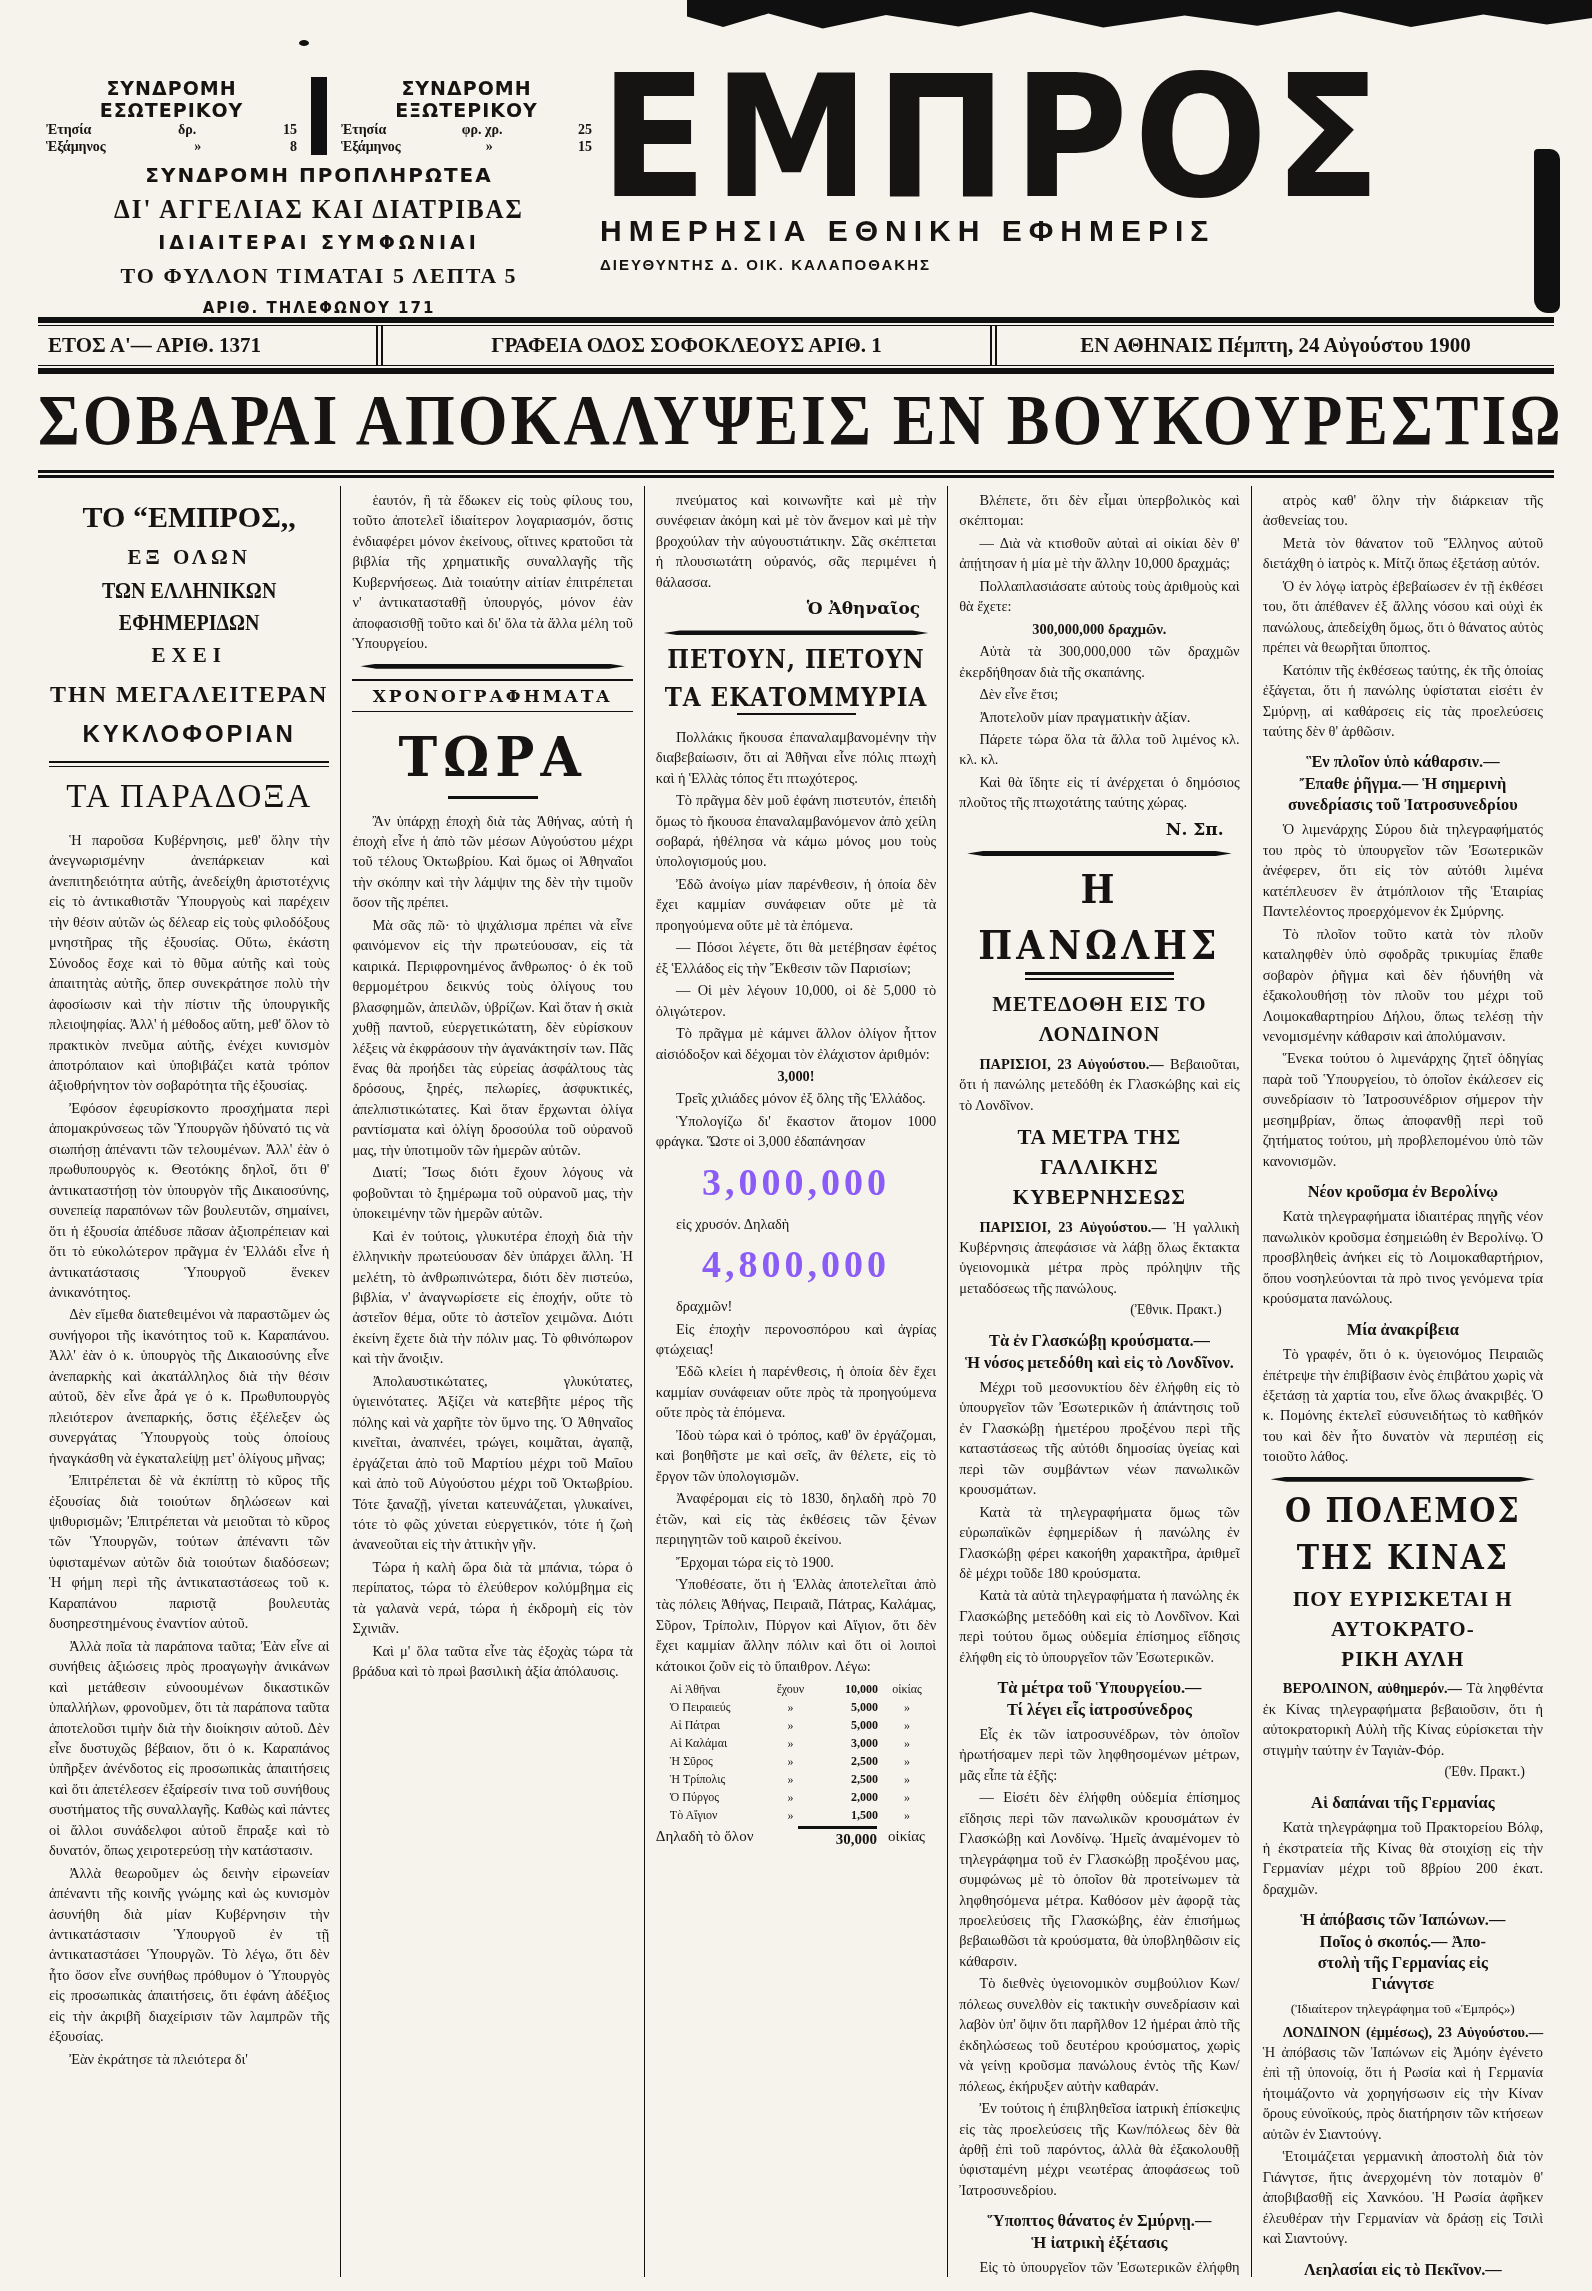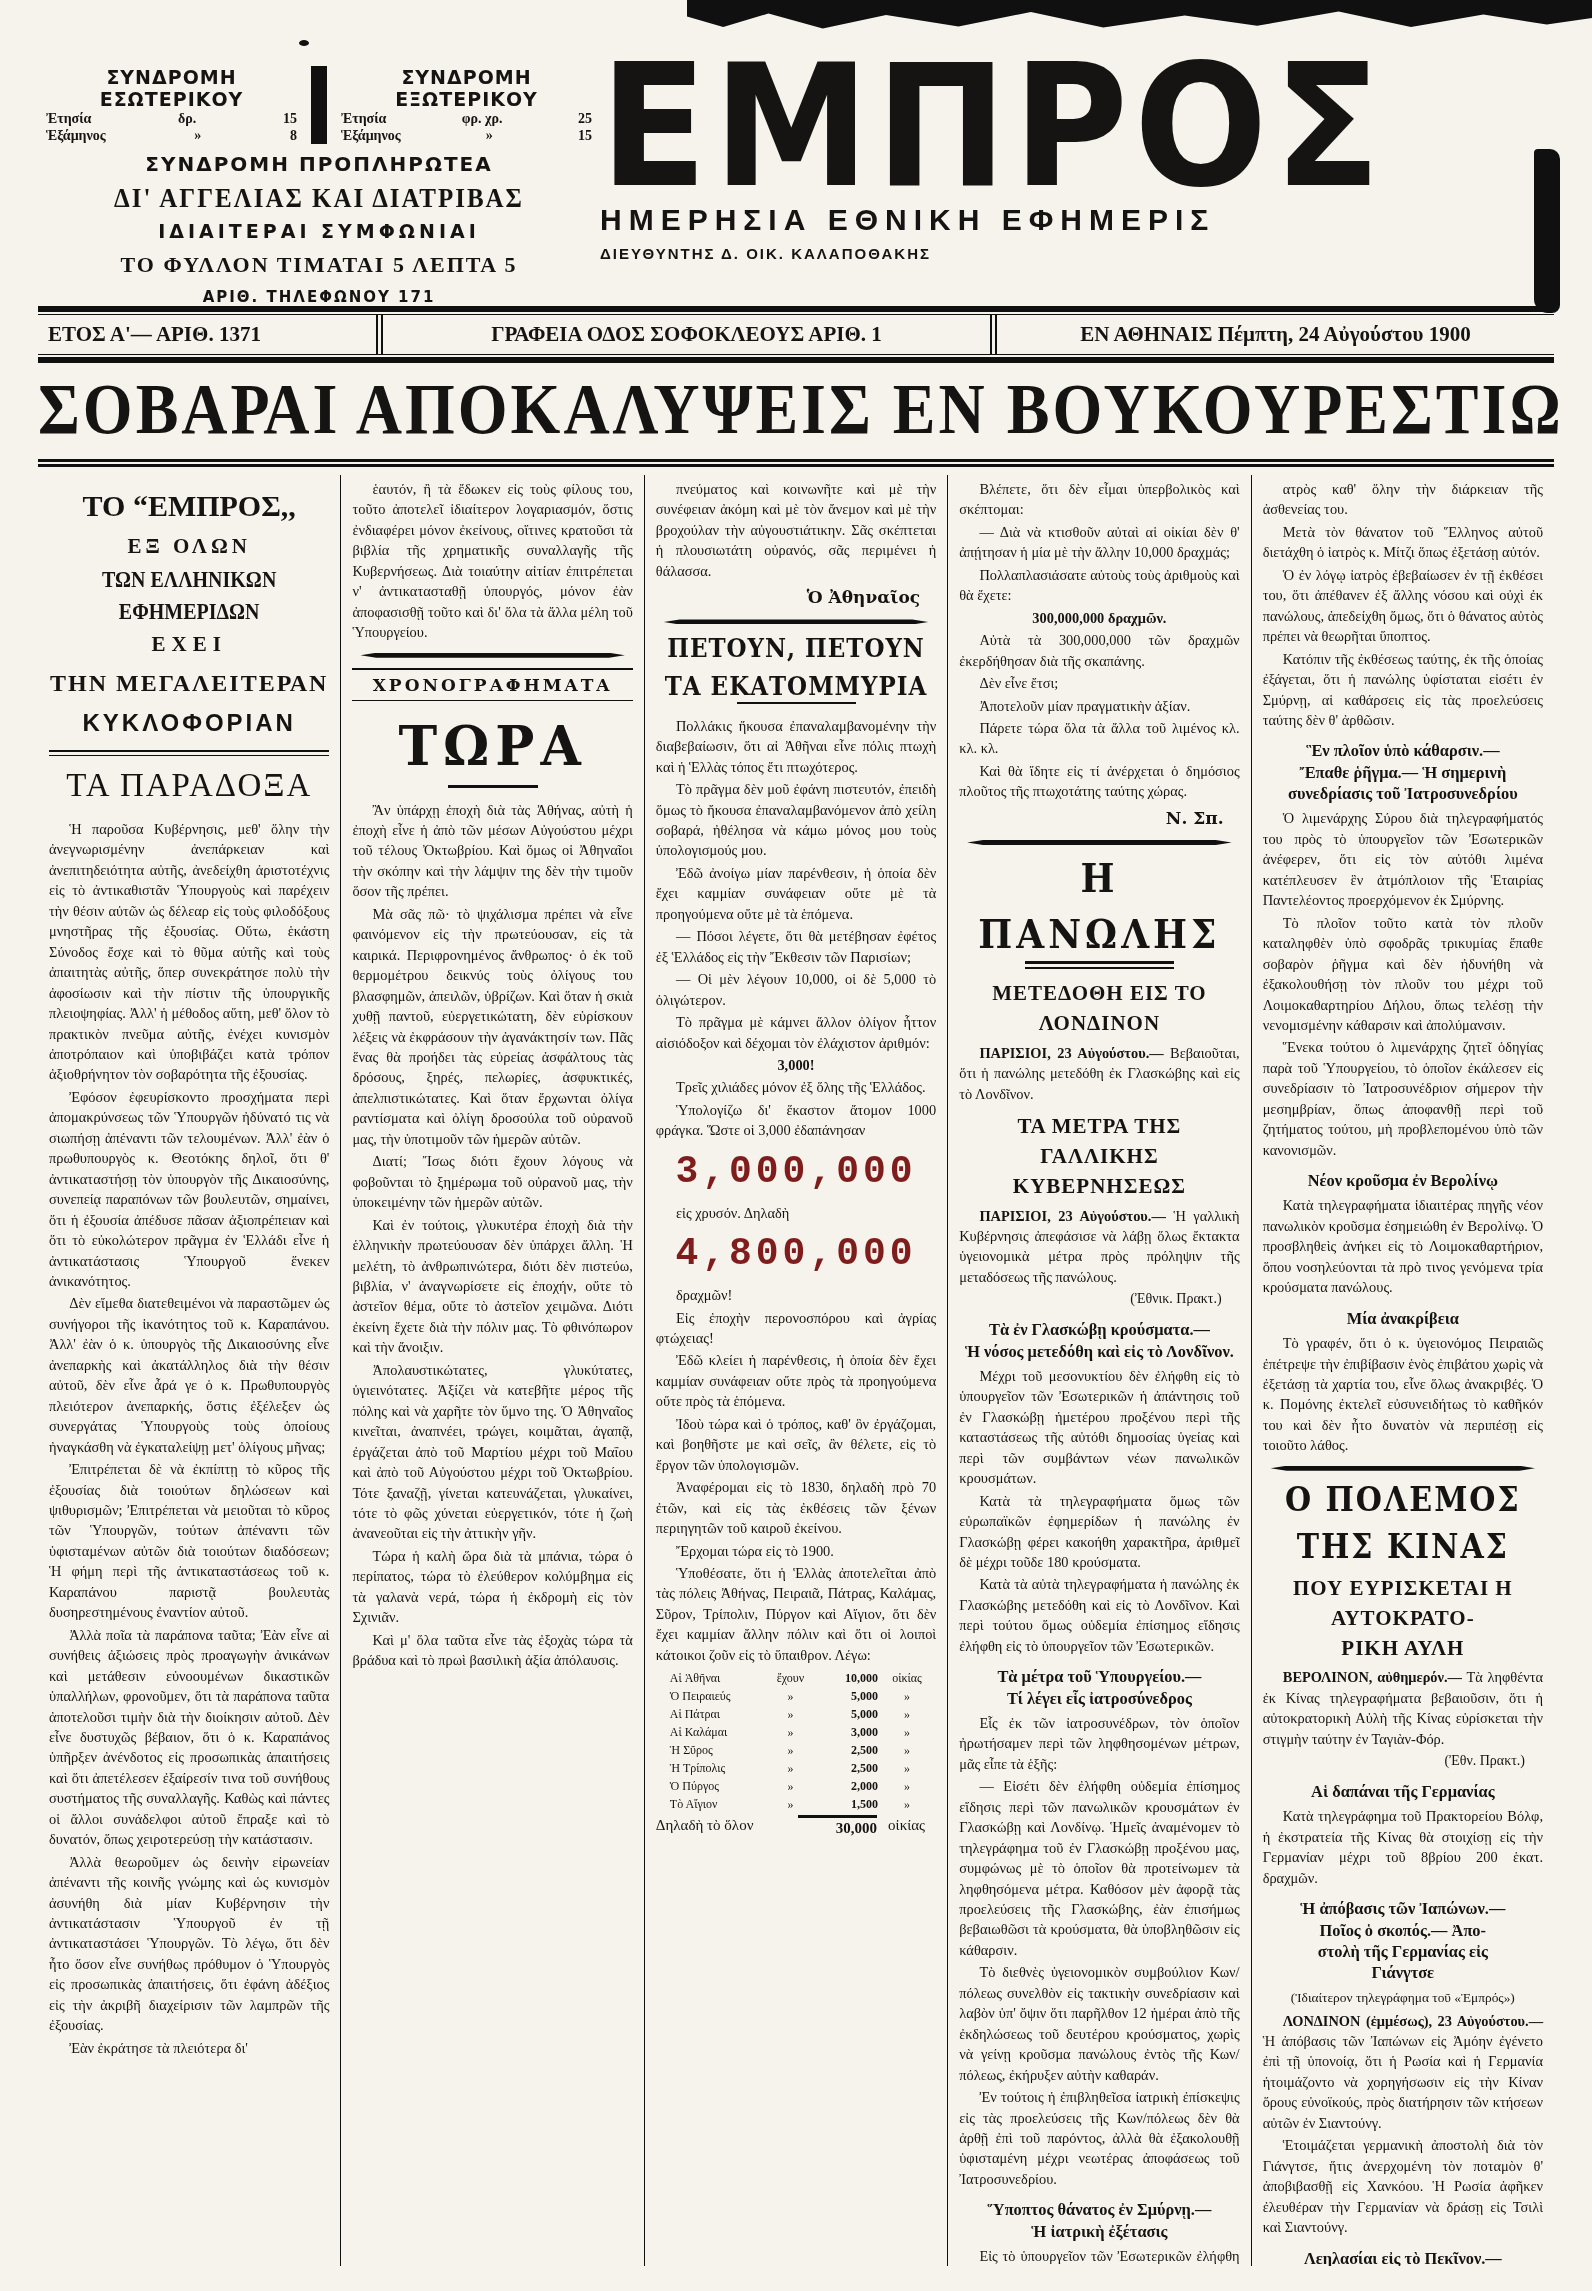--- a/index.html
+++ b/index.html
@@ -2,21 +2,21 @@
 <html><head>
 <meta charset="utf-8">
 <style>
   html,body{margin:0;padding:0;}
   body{
     width:1592px;height:2291px;overflow:hidden;
     background:#f5f3ec;color:#161412;
     font-family:"Liberation Serif","DejaVu Serif",serif;
     position:relative;
   }
-  .page{position:relative;width:1592px;height:2291px;padding:0 38px;box-sizing:border-box;}
+  .page{position:relative;width:1592px;height:2291px;padding:11px 38px;box-sizing:border-box;}
   
   .artifact-top{
     position:absolute;top:0;left:687px;width:905px;height:30px;background:#101010;
     clip-path:polygon(0 45%,4% 10%,9% 55%,15% 5%,22% 50%,30% 12%,38% 60%,46% 8%,55% 48%,63% 14%,72% 62%,80% 10%,88% 52%,95% 18%,100% 40%,100% 100%,0 100%);
     transform:scaleY(-1);
   }
   .artifact-right{
     position:absolute;top:149px;right:32px;width:26px;height:164px;background:#101010;
     border-radius:4px 10px 8px 14px;
   }
@@ -88,21 +88,21 @@
   .kicker{font-weight:bold;font-size:17px;letter-spacing:3px;padding:3px 0;font-family:"DejaVu Serif",serif;}
   .big-title{text-align:center;font-weight:bold;font-size:52px;letter-spacing:6px;margin:8px 0 2px 0;font-family:"DejaVu Serif",serif;transform:scaleY(1.05);}
   .short-underline{width:90px;height:3px;background:#101010;margin:0 auto 12px auto;}
 
   .day-header{font-family:"Liberation Sans","DejaVu Sans",sans-serif;font-weight:bold;font-size:19px;letter-spacing:2px;text-align:center;padding:4px 0;}
   .pet-header{font-weight:bold;font-size:23px;letter-spacing:1px;text-align:center;margin:8px 0 2px 0;font-family:"DejaVu Serif",serif;transform:scaleY(1.15);}
   .pet-underline{width:119px;height:2px;background:#101010;margin:2px auto 12px auto;}
 
   .signature{text-align:right;font-weight:bold;font-size:17px;margin:4px 16px 6px 0;font-family:"DejaVu Serif",serif;}
   .center-line{text-align:center;text-indent:0;margin:2px 0;font-weight:bold;}
-  .big-number2{text-align:center;font-weight:bold;font-size:38px;letter-spacing:4px;margin:4px 0;font-family:Liberation Mono, monospace;color:#7f1d1d;}
+  .big-number2{text-align:center;font-weight:bold;font-size:38px;letter-spacing:4px;margin:4px 0;font-family:Liberation Serif, serif;color:#8b5cf6;}
 
   .panolis{text-align:center;font-weight:bold;font-size:36px;letter-spacing:4px;margin:10px 0 2px 0;font-family:"DejaVu Serif",serif;transform:scaleY(1.1);}
   .panolis-rule{width:149px;border-top:3px solid #101010;border-bottom:2px solid #101010;height:3px;margin:4px auto 10px auto;}
   .subhead-caps{font-weight:bold;font-size:21px;letter-spacing:1px;text-align:center;margin:8px 0 4px 0;text-indent:0;}
   .subhead{font-weight:bold;font-size:16.4px;text-align:center;margin:10px 0 4px 0;text-indent:0;line-height:1.3;}
   .credit{text-align:right;font-size:14px;margin:0 18px 4px 0;text-indent:0;}
   .credit-c{text-align:center;font-size:13.4px;margin:2px 0 4px 0;text-indent:0;}
   .lead{font-weight:bold;}
 
   .war-header{text-align:center;font-weight:bold;font-size:30px;letter-spacing:2px;margin:10px 0 4px 0;font-family:"DejaVu Serif",serif;transform:scaleY(1.1);}

